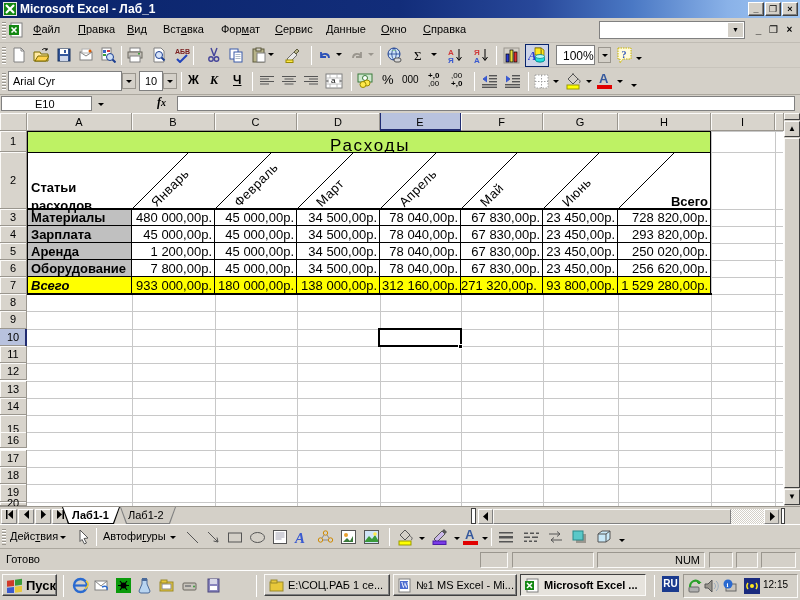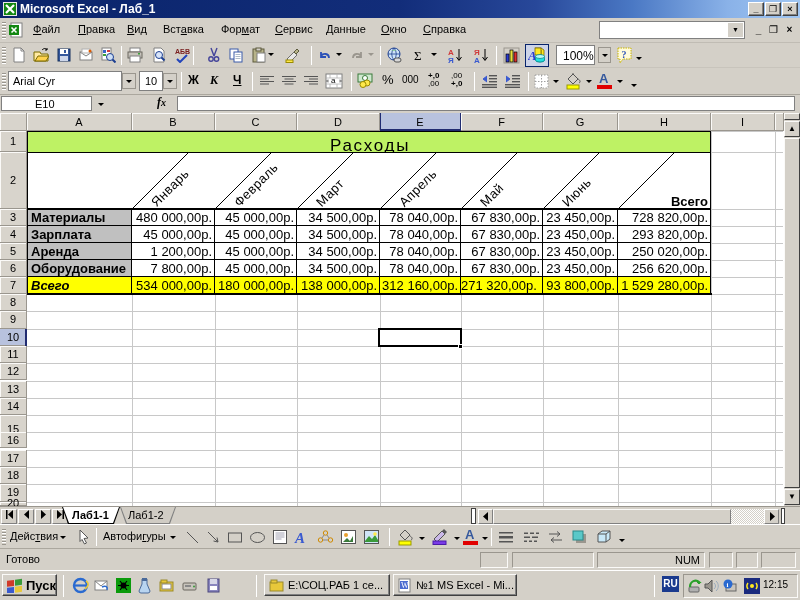--- a/index.html
+++ b/index.html
@@ -375,20 +375,21 @@
 <div class="gl abs" style="left:27px;top:302.1px;width:756px;height:1px"></div>
 <div class="gl abs" style="left:27px;top:319.4px;width:756px;height:1px"></div>
 <div class="gl abs" style="left:27px;top:336.7px;width:756px;height:1px"></div>
 <div class="gl abs" style="left:27px;top:354.0px;width:756px;height:1px"></div>
 <div class="gl abs" style="left:27px;top:371.3px;width:756px;height:1px"></div>
 <div class="gl abs" style="left:27px;top:388.6px;width:756px;height:1px"></div>
 <div class="gl abs" style="left:27px;top:405.9px;width:756px;height:1px"></div>
 <div class="abs" style="left:27px;top:17.5px;width:684px;height:96px;background:#fff"></div>
 <div class="abs" style="left:27px;top:17.5px;width:684px;height:21.5px;border:1px solid #000;border-bottom:none;background:#bef264;text-align:center;font-size:17px;letter-spacing:1.7px;padding:4px 0 0 2px">Расходы</div>
 <div class="abs" style="left:27px;top:39px;width:684px;height:57px;border:1px solid #000;background:#fff"></div>
+<div class="abs" style="left:31px;top:66px;font-size:13px;font-weight:bold;line-height:18px;z-index:3">Статьи<br>расходов</div>
 <div class="abs" style="left:618px;top:81px;width:90px;font-size:13px;font-weight:bold;text-align:right">Всего</div>
 <svg class="abs" style="left:27px;top:39px" width="684" height="57" viewBox="0 0 684 57">
       <line x1="105" y1="57" x2="162" y2="0" stroke="#000" stroke-width="1"></line>
       <line x1="188" y1="57" x2="245" y2="0" stroke="#000" stroke-width="1"></line>
       <line x1="270" y1="57" x2="327" y2="0" stroke="#000" stroke-width="1"></line>
       <line x1="353" y1="57" x2="410" y2="0" stroke="#000" stroke-width="1"></line>
       <line x1="434" y1="57" x2="491" y2="0" stroke="#000" stroke-width="1"></line>
       <line x1="516" y1="57" x2="573" y2="0" stroke="#000" stroke-width="1"></line>
       <line x1="591" y1="57" x2="648" y2="0" stroke="#000" stroke-width="1"></line>
     </svg>
@@ -425,21 +426,21 @@
 <div class="cell abs" style="left:27px;top:147px;width:105px;height:17px;background:#c0c0c0;border:1px solid #000;border-top:none;font-weight:bold;padding:1px 0 0 3px">Оборудование</div>
 <div class="cell abs" style="left:132px;top:147px;width:83px;height:17px;background:#fff;border:1px solid #000;border-top:none;border-left:none;text-align:right;padding:1px 2px 0 0">7 800,00р.</div>
 <div class="cell abs" style="left:215px;top:147px;width:82px;height:17px;background:#fff;border:1px solid #000;border-top:none;border-left:none;text-align:right;padding:1px 2px 0 0">45 000,00р.</div>
 <div class="cell abs" style="left:297px;top:147px;width:83px;height:17px;background:#fff;border:1px solid #000;border-top:none;border-left:none;text-align:right;padding:1px 2px 0 0">34 500,00р.</div>
 <div class="cell abs" style="left:380px;top:147px;width:81px;height:17px;background:#fff;border:1px solid #000;border-top:none;border-left:none;text-align:right;padding:1px 2px 0 0">78 040,00р.</div>
 <div class="cell abs" style="left:461px;top:147px;width:82px;height:17px;background:#fff;border:1px solid #000;border-top:none;border-left:none;text-align:right;padding:1px 2px 0 0">67 830,00р.</div>
 <div class="cell abs" style="left:543px;top:147px;width:75px;height:17px;background:#fff;border:1px solid #000;border-top:none;border-left:none;text-align:right;padding:1px 2px 0 0">23 450,00р.</div>
 <div class="cell abs" style="left:618px;top:147px;width:93px;height:17px;background:#fff;border:1px solid #000;border-top:none;border-left:none;text-align:right;padding:1px 2px 0 0">256 620,00р.</div>
 <div class="abs" style="left:27px;top:96px;width:684px;height:1px;background:#000"></div>
 <div class="cell abs" style="left:27px;top:164px;width:105px;height:17px;background:#ff0;border:1px solid #000;border-top:none;font-weight:bold;font-style:italic;padding:1px 0 0 3px">Всего</div>
-<div class="cell abs" style="left:132px;top:164px;width:83px;height:17px;background:#ff0;border:1px solid #000;border-top:none;border-left:none;text-align:right;padding:1px 2px 0 0">534 000,00р.</div>
+<div class="cell abs" style="left:132px;top:164px;width:83px;height:17px;background:#ff0;border:1px solid #000;border-top:none;border-left:none;text-align:right;padding:1px 2px 0 0">933 000,00р.</div>
 <div class="cell abs" style="left:215px;top:164px;width:82px;height:17px;background:#ff0;border:1px solid #000;border-top:none;border-left:none;text-align:right;padding:1px 2px 0 0">180 000,00р.</div>
 <div class="cell abs" style="left:297px;top:164px;width:83px;height:17px;background:#ff0;border:1px solid #000;border-top:none;border-left:none;text-align:right;padding:1px 2px 0 0">138 000,00р.</div>
 <div class="cell abs" style="left:380px;top:164px;width:81px;height:17px;background:#ff0;border:1px solid #000;border-top:none;border-left:none;text-align:right;padding:1px 2px 0 0">312 160,00р.</div>
 <div class="cell abs" style="left:461px;top:164px;width:82px;height:17px;background:#ff0;border:1px solid #000;border-top:none;border-left:none;text-align:left;padding:1px 2px 0 0">271 320,00р.</div>
 <div class="cell abs" style="left:543px;top:164px;width:75px;height:17px;background:#ff0;border:1px solid #000;border-top:none;border-left:none;text-align:right;padding:1px 2px 0 0">93 800,00р.</div>
 <div class="cell abs" style="left:618px;top:164px;width:93px;height:17px;background:#ff0;border:1px solid #000;border-top:none;border-left:none;text-align:right;padding:1px 2px 0 0">1 529 280,00р.</div>
 <div class="abs" style="left:27px;top:180px;width:685px;height:2px;background:#000"></div>
 <div class="abs" style="left:378px;top:214.5px;width:84px;height:19px;border:2px solid #000;background:#fff"></div>
 <div class="abs" style="left:458px;top:230.5px;width:5px;height:5px;background:#000;border:1px solid #fff"></div>
 <div class="abs" style="left:784px;top:0;width:16px;height:393px;background:#d4d0c8"></div>
@@ -637,20 +638,28 @@
       <span style="white-space:nowrap;overflow:hidden">Е:\СОЦ.РАБ 1 се...</span>
     </div>
 <div class="tkbtn abs" style="left:393px;width:124px;padding-left:4px">
       <svg width="14" height="15" viewBox="0 0 14 15" style="margin-right:4px">
         <rect x="1" y="1" width="11" height="13" fill="#fff" stroke="#808080"></rect>
         <rect x="2" y="3" width="8" height="8" fill="#4a6ad0"></rect>
         <text x="3" y="10" font-size="8" fill="#fff" font-family="Liberation Serif">W</text>
       </svg>
       <span style="white-space:nowrap;overflow:hidden">№1 MS Excel - Mi...</span>
     </div>
+<div class="tkbtn abs" style="left:520px;width:126px;padding-left:4px;border-color:#404040 #fbfaf8 #fbfaf8 #404040;box-shadow:none;background:#e6e3dd;font-weight:bold">
+      <svg width="15" height="15" viewBox="0 0 15 15" style="margin-right:4px">
+        <rect x="2" y="1" width="11" height="13" fill="#fff" stroke="#808080"></rect>
+        <rect x="0" y="3" width="9" height="9" fill="#128712"></rect>
+        <path d="M2 5 l5 5 M7 5 l-5 5" stroke="#fff" stroke-width="1.5"></path>
+      </svg>
+      <span style="white-space:nowrap;overflow:hidden">Microsoft Excel ...</span>
+    </div>
 <div class="sep abs" style="left:654px;top:4px;height:22px"></div>
 <div class="abs" style="left:662px;top:5px;width:17px;height:16px;background:#1a3a8e;color:#fff;font-size:10px;font-weight:bold;text-align:center;line-height:16px">RU</div>
 <div class="abs" style="left:683px;top:3px;width:115px;height:24px;border:1px solid;border-color:#9a968e #fbfaf8 #fbfaf8 #9a968e"></div>
 <svg class="abs" style="left:686px;top:7px" width="16" height="16" viewBox="0 0 16 16">
       <rect x="3" y="9" width="10" height="5" rx="1" fill="#b0b0b0" stroke="#666"></rect>
       <path d="M4 9 c0 -6 6 -8 9 -5 l-2 0 m2 0 l0 2" stroke="#2aa02a" stroke-width="2.2" fill="none"></path>
     </svg>
 <svg class="abs" style="left:703px;top:7px" width="16" height="16" viewBox="0 0 16 16">
       <path d="M2 6 h3 l4 -4 v12 l-4 -4 h-3 z" fill="#9a968e" stroke="#555"></path>
       <path d="M11 5 c2 1.5 2 4.5 0 6 M13 3 c3 2.5 3 7.5 0 10" stroke="#9ab" fill="none"></path>

